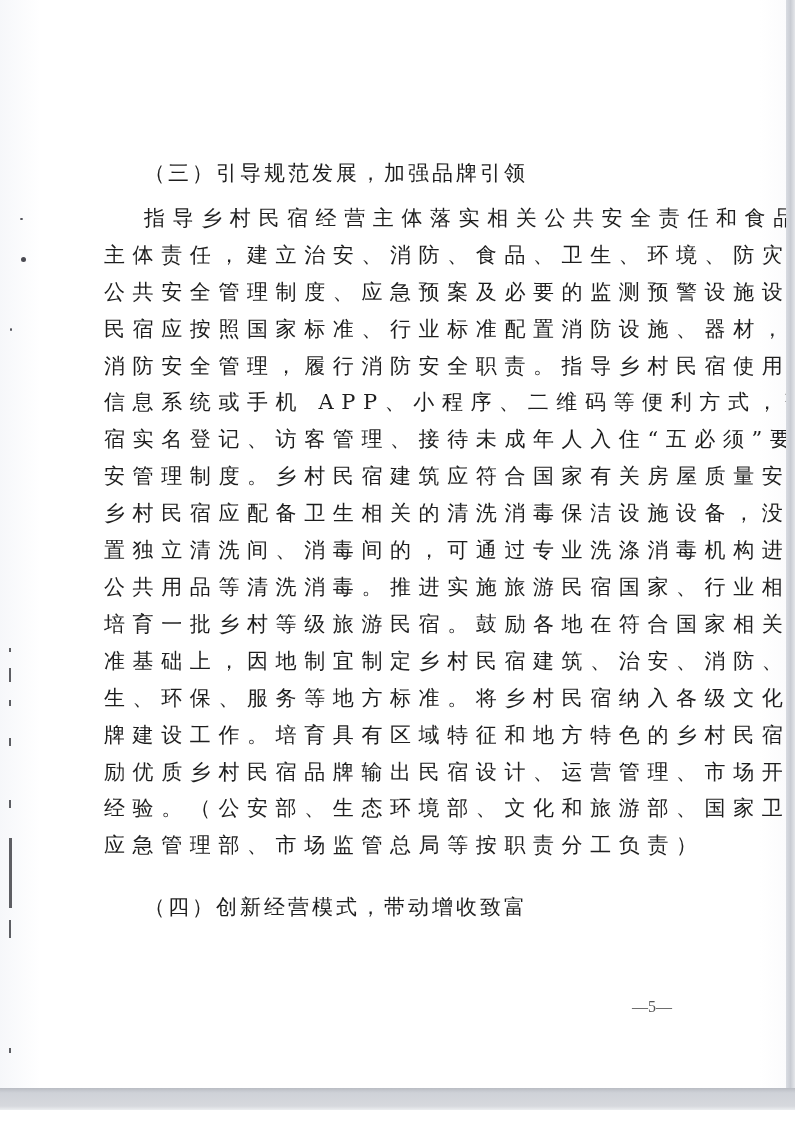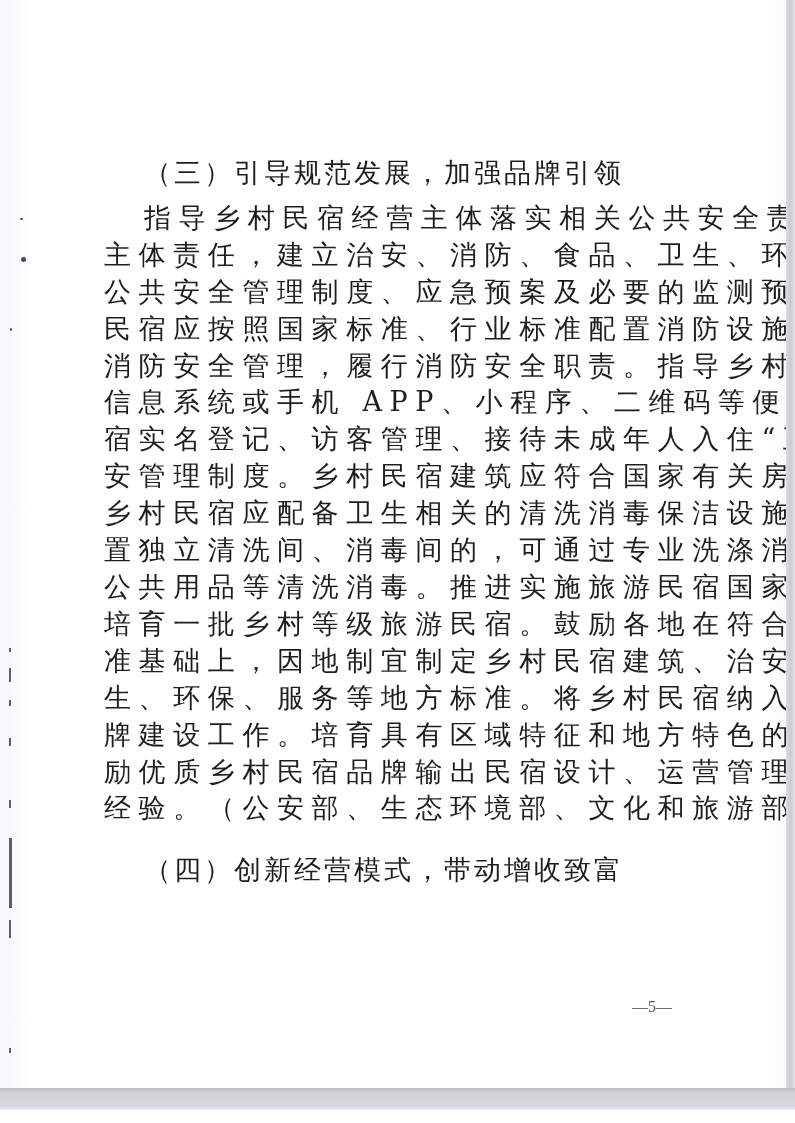--- a/index.html
+++ b/index.html
@@ -60,21 +60,21 @@
       background: #2a2a30;
       opacity: 0.75;
     }
 
     .text-block {
       position: absolute;
       left: 104px;
       top: 155px;
       width: 580px;
       color: #1e1e1e;
-      font-size: 27px;
+      font-size: 21px;
       letter-spacing: 7.6px;
       line-height: 36.9px;
     }
     .heading {
       display: block;
       padding-left: 40px;
       letter-spacing: 3px;
       white-space: nowrap;
       margin-bottom: 8px;
     }
@@ -135,20 +135,21 @@
     <span class="para-line">安管理制度。乡村民宿建筑应符合国家有关房屋质量安全标准。</span>
     <span class="para-line">乡村民宿应配备卫生相关的清洗消毒保洁设施设备，没有条件设</span>
     <span class="para-line">置独立清洗间、消毒间的，可通过专业洗涤消毒机构进行布草、</span>
     <span class="para-line">公共用品等清洗消毒。推进实施旅游民宿国家、行业相关标准，</span>
     <span class="para-line">培育一批乡村等级旅游民宿。鼓励各地在符合国家相关规定和标</span>
     <span class="para-line">准基础上，因地制宜制定乡村民宿建筑、治安、消防、食品、卫</span>
     <span class="para-line">生、环保、服务等地方标准。将乡村民宿纳入各级文化和旅游品</span>
     <span class="para-line">牌建设工作。培育具有区域特征和地方特色的乡村民宿品牌，鼓</span>
     <span class="para-line">励优质乡村民宿品牌输出民宿设计、运营管理、市场开拓等成熟</span>
     <span class="para-line">经验。（公安部、生态环境部、文化和旅游部、国家卫生健康委、</span>
+    <span class="para-line">应急管理部、市场监管总局等按职责分工负责）</span>
 
     <span class="heading-2">（四）创新经营模式，带动增收致富</span>
   </div>
 
   <div class="page-number">—5—</div>
 
   <div class="edge-right"></div>
   <div class="edge-bottom"></div>
   <div class="below-edge"></div>
 </div>

